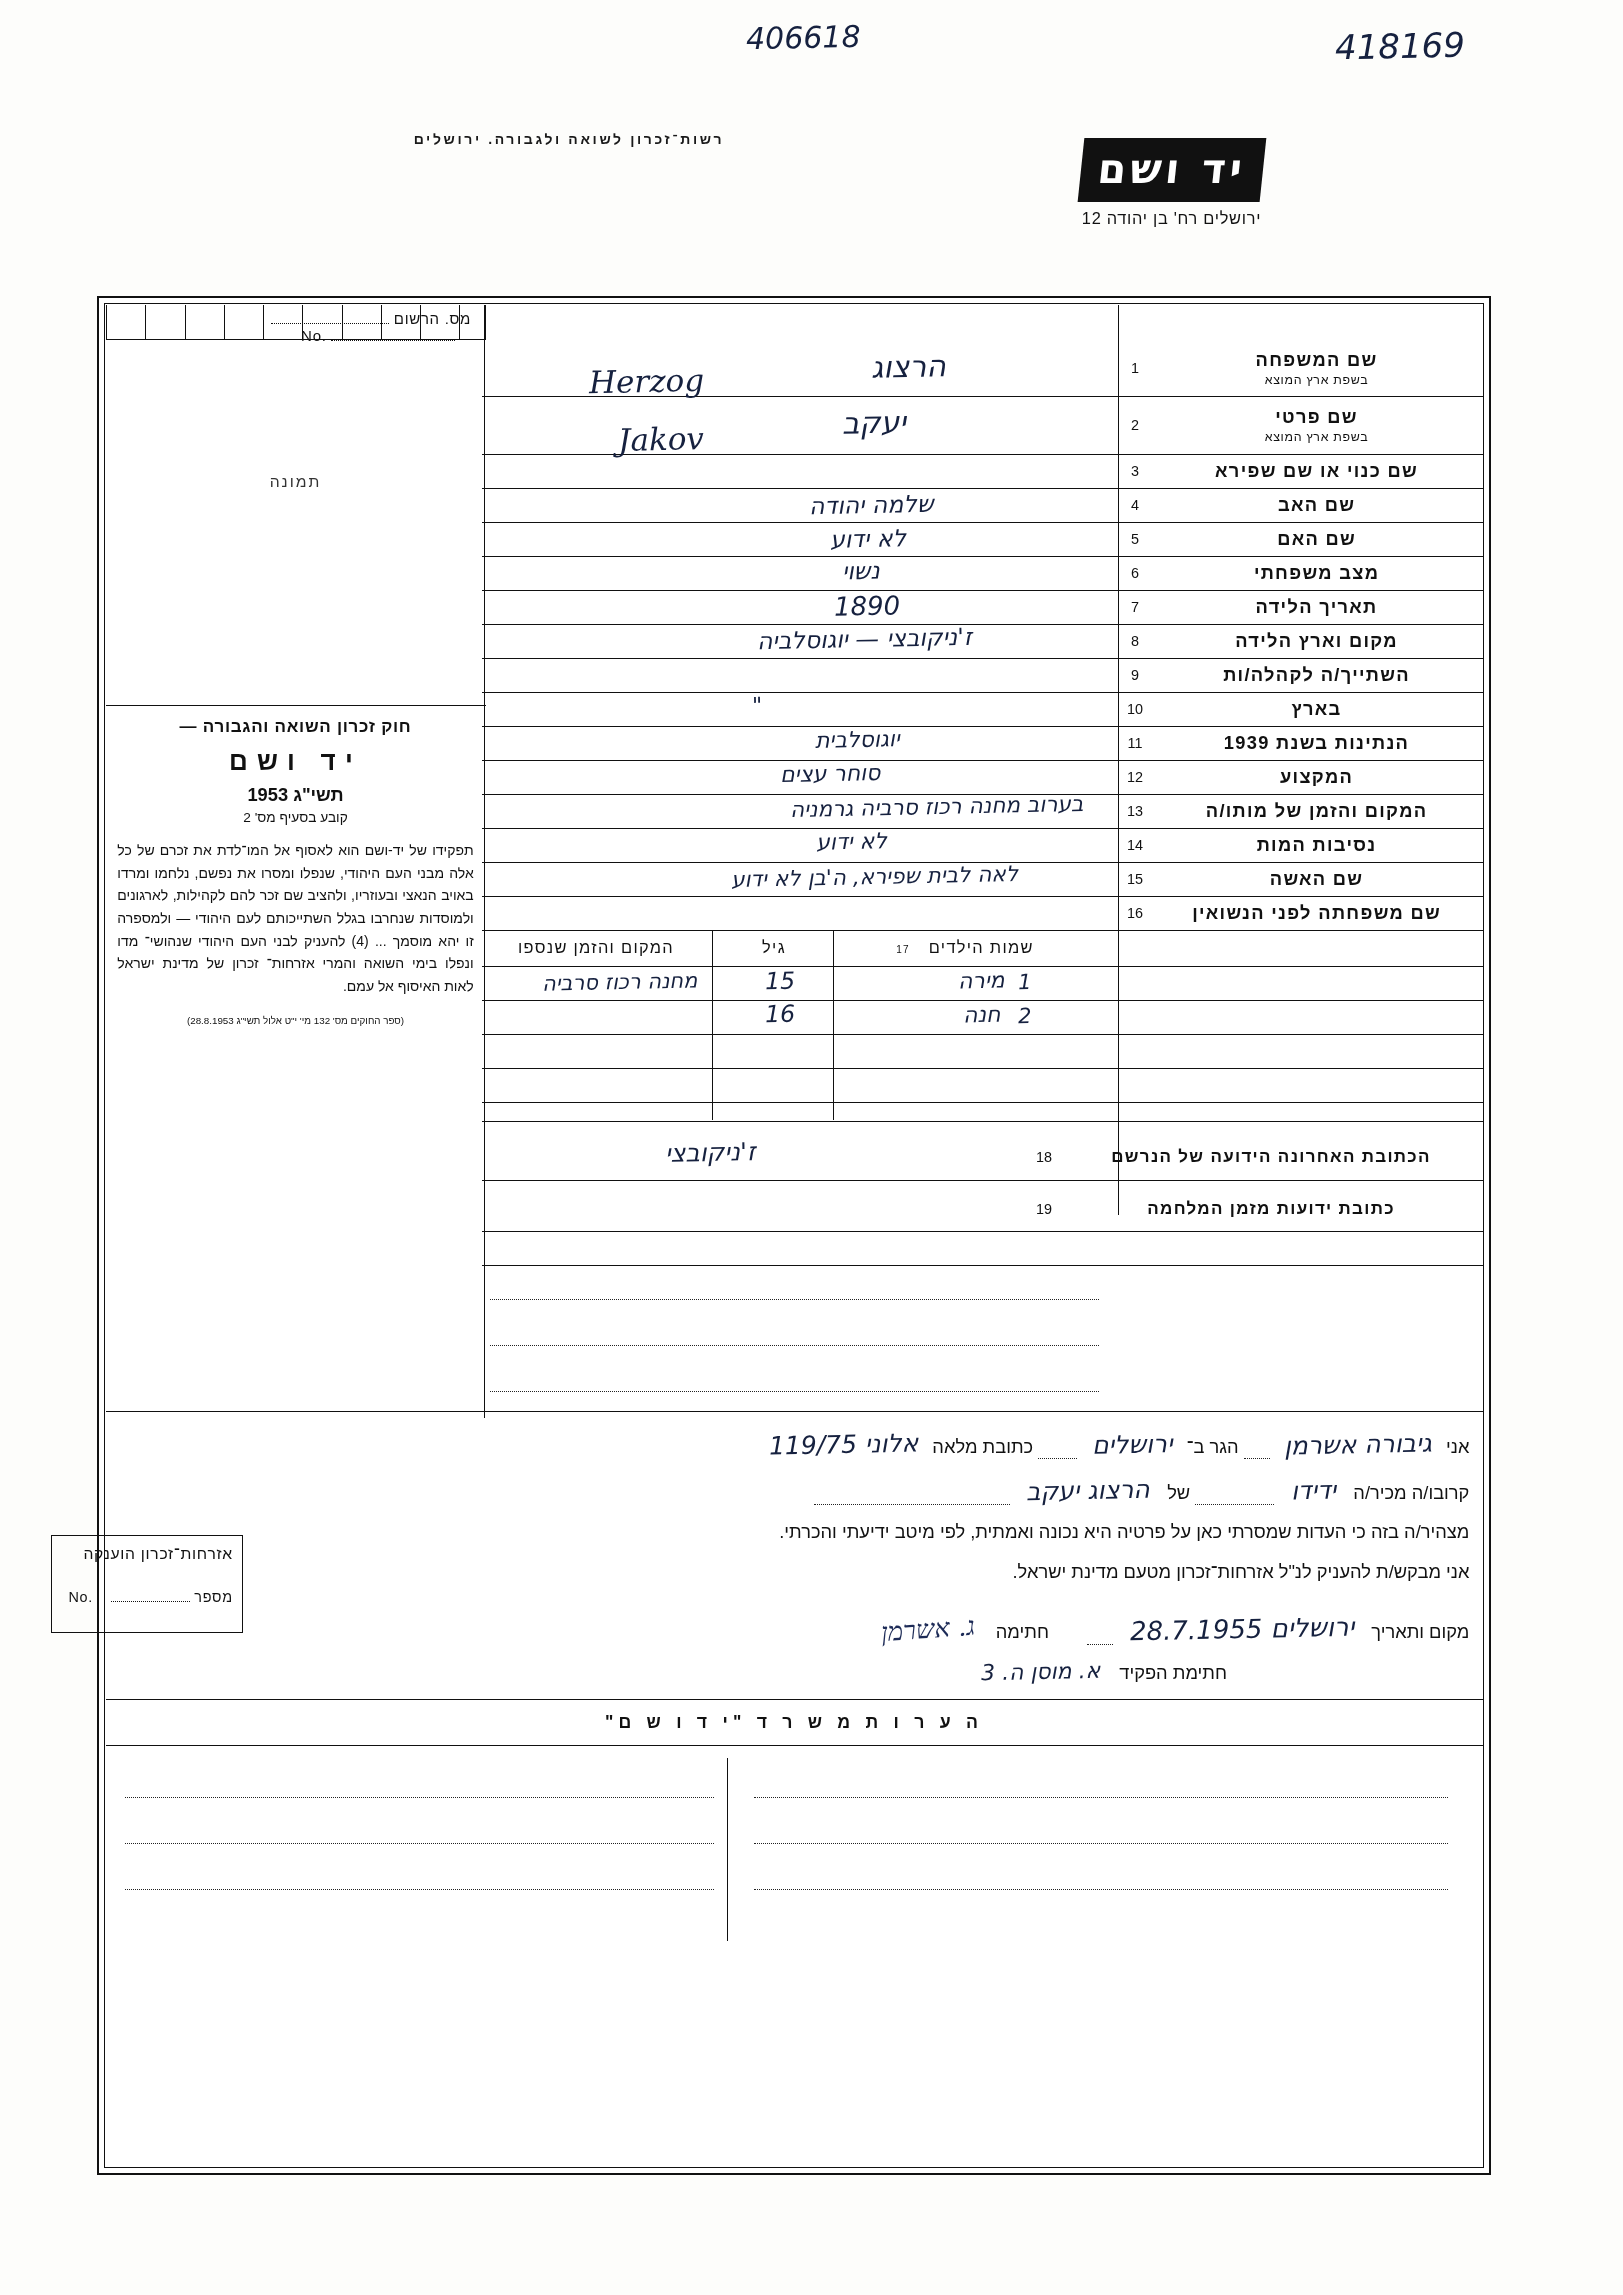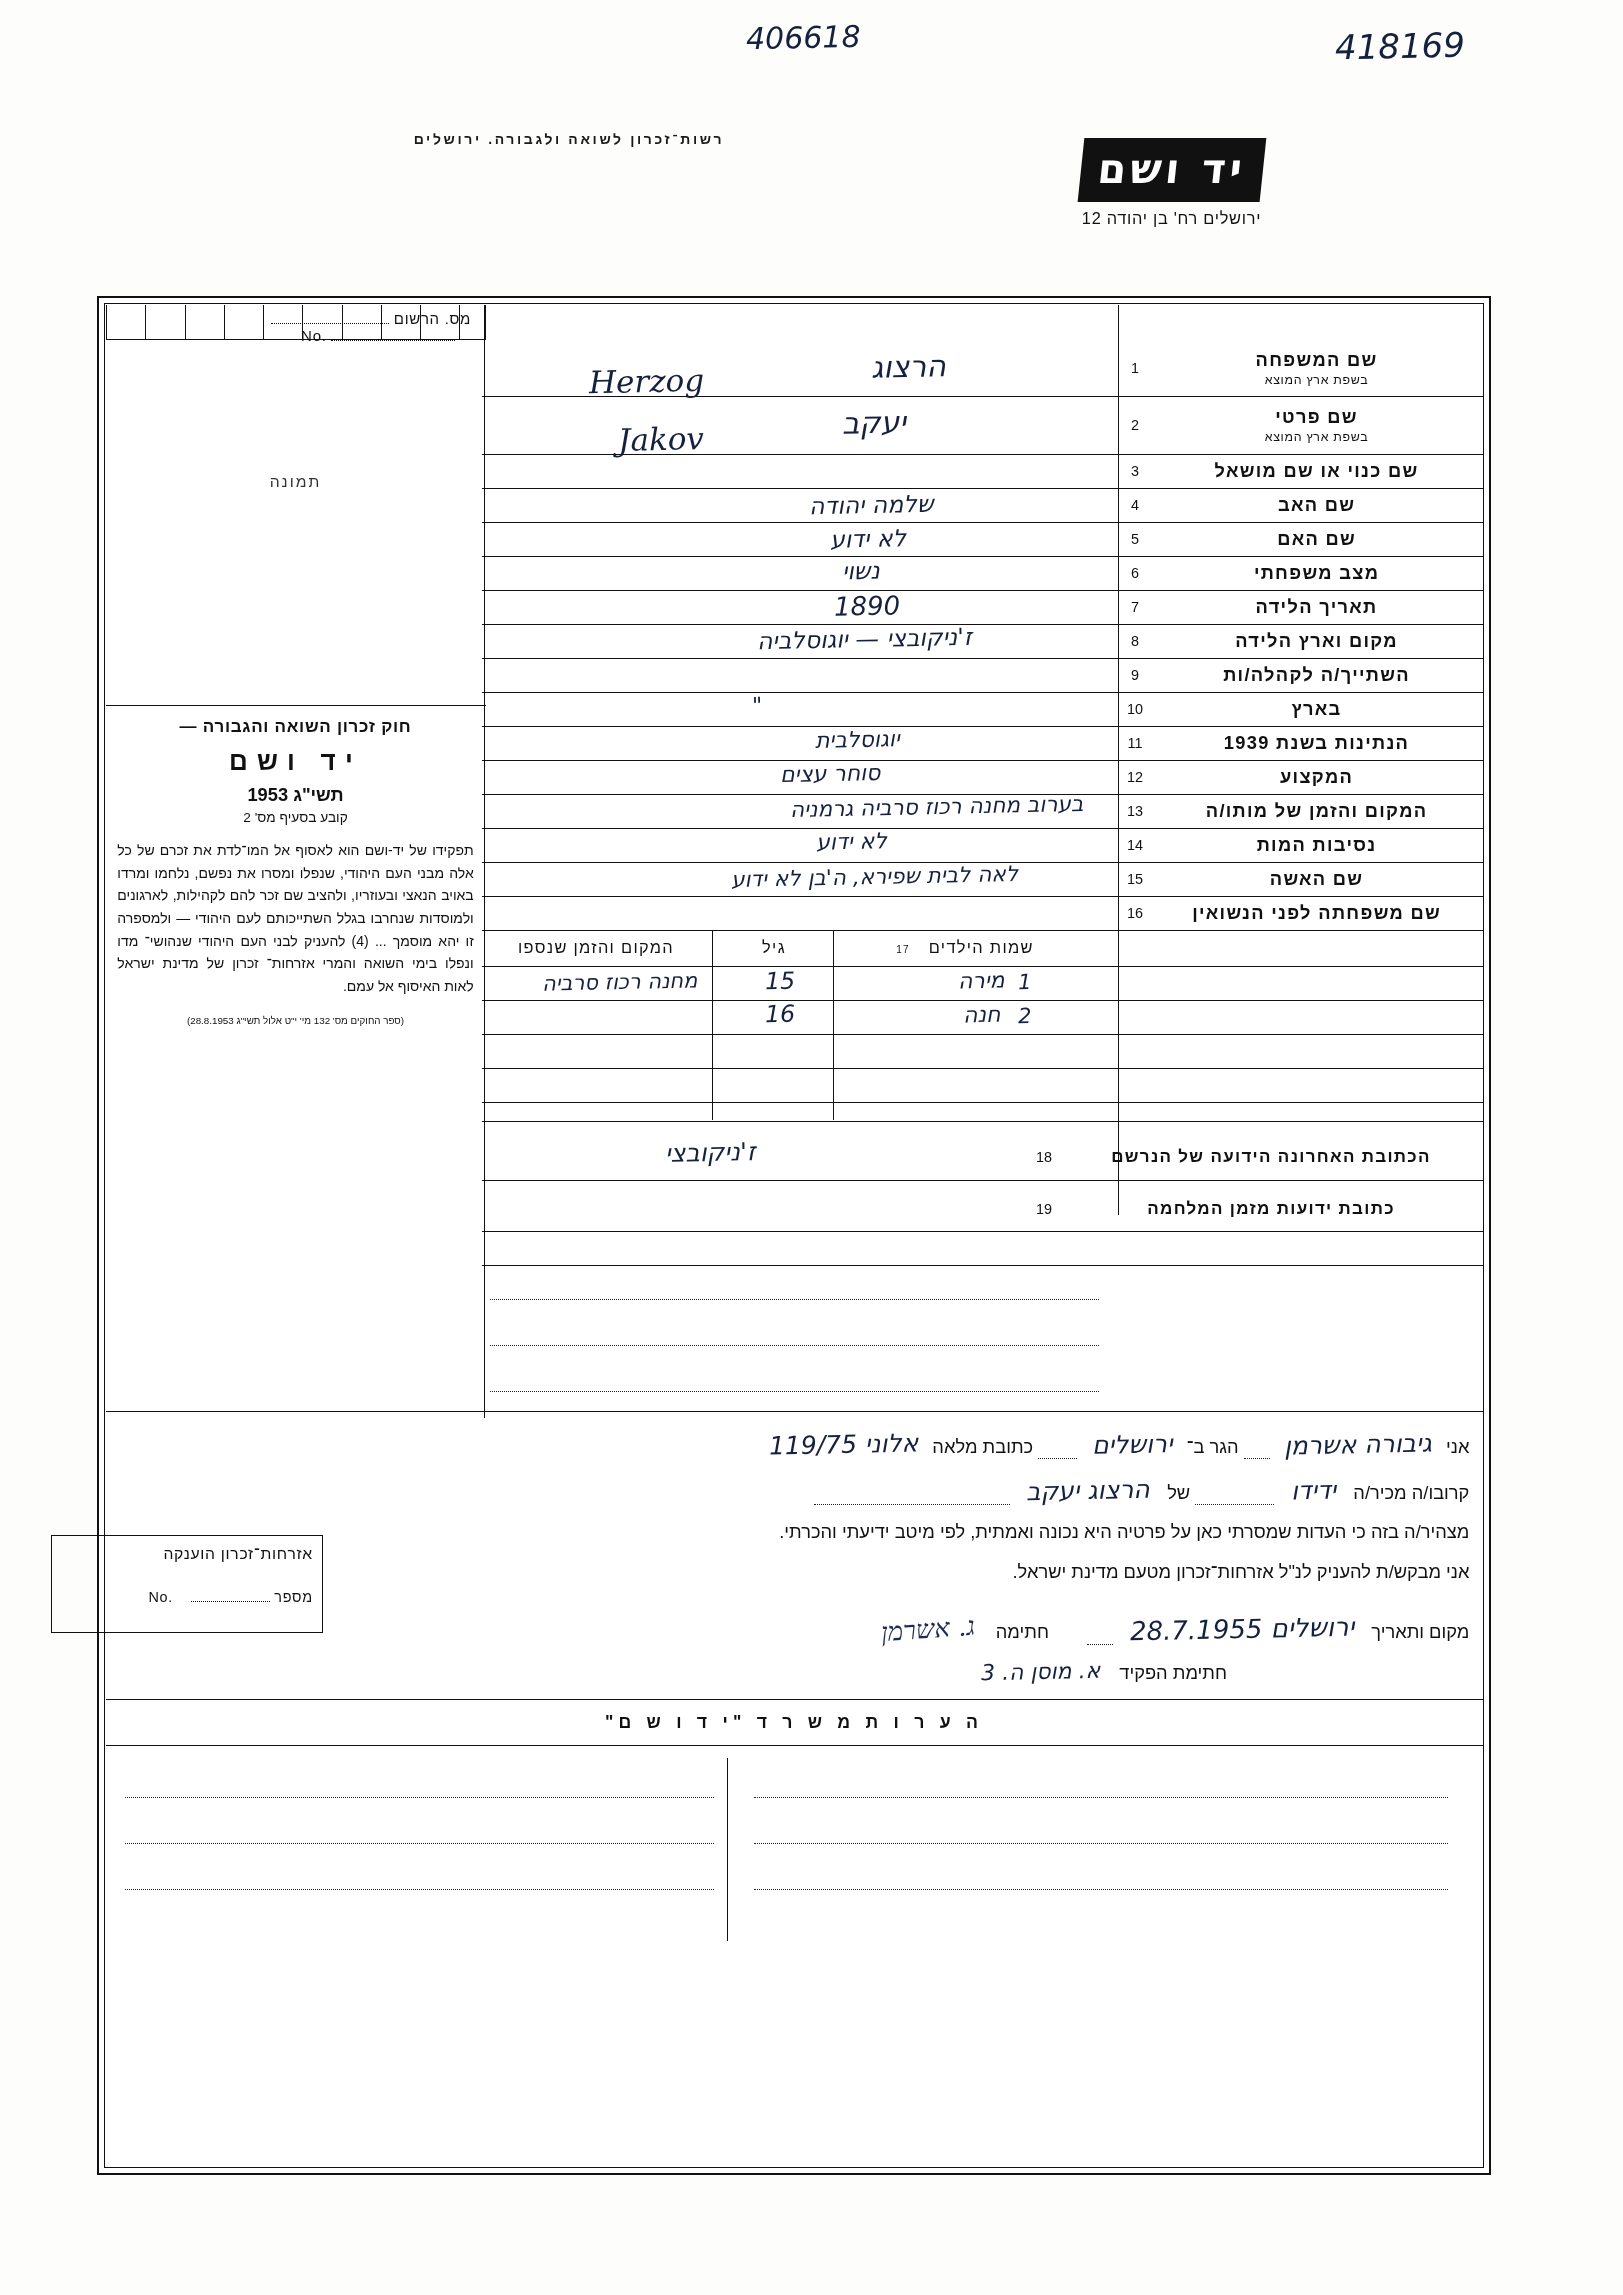--- a/index.html
+++ b/index.html
@@ -295,21 +295,21 @@
     display: inline-block;
     border-bottom: 1.3px dotted #222;
     vertical-align: bottom;
     height: 13px;
   }
 
   .cert-box {
     position: absolute;
     left: 51px;
     top: 1535px;
-    width: 272px;
+    width: 192px;
     height: 98px;
     border: 1.3px solid #111;
     direction: rtl;
     box-sizing: border-box;
     padding: 9.2px 9.2px 0 9.2px;
     font-size: 15.7px;
     letter-spacing: 0.7px;
   }
   .cert-box .no-line {
     margin-top: 26px;
@@ -402,21 +402,21 @@
     <div>
       <div class="lrow" style="top:41px;  height:58px;">
         <div class="txt"><span>שם המשפחה</span><small>בשפת ארץ המוצא</small></div>
         <div class="num">1</div>
       </div>
       <div class="lrow" style="top:98px; height:58px;">
         <div class="txt"><span>שם פרטי</span><small>בשפת ארץ המוצא</small></div>
         <div class="num">2</div>
       </div>
       <div class="lrow" style="top:156px; height:34px;">
-        <div class="txt"><span>שם כנוי או שם מושאל</span></div>
+        <div class="txt"><span>שם כנוי או שם שפירא</span></div>
         <div class="num">3</div>
       </div>
       <div class="lrow" style="top:190px; height:34px;">
         <div class="txt"><span>שם האב</span></div>
         <div class="num">4</div>
       </div>
       <div class="lrow" style="top:224px; height:34px;">
         <div class="txt"><span>שם האם</span></div>
         <div class="num">5</div>
       </div>

